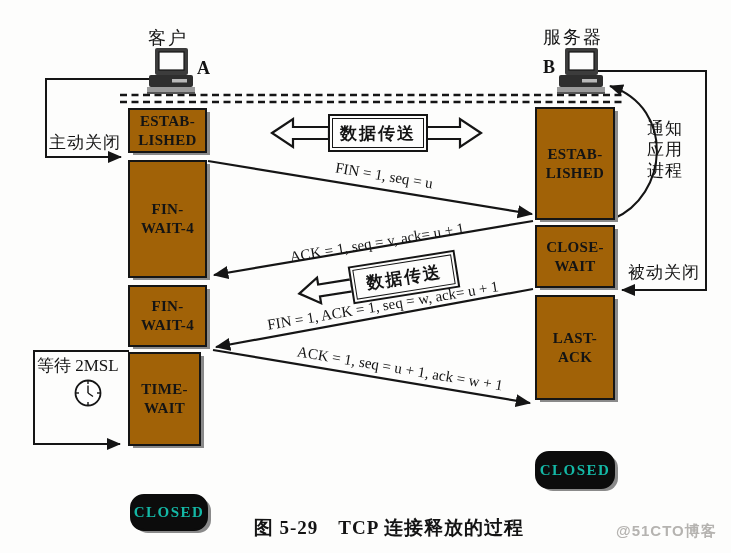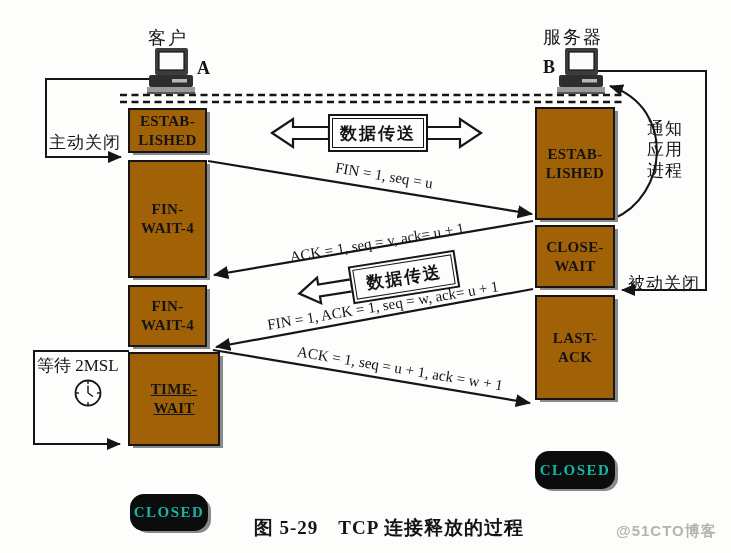--- a/index.html
+++ b/index.html
@@ -121,21 +121,21 @@
     <span>LISHED</span>
   </div>
   <div class="state-box" style="left:128px;top:160px;width:79px;height:118px;">
     <span>FIN-</span>
     <span>WAIT-4</span>
   </div>
   <div class="state-box" style="left:128px;top:285px;width:79px;height:62px;">
     <span>FIN-</span>
     <span>WAIT-4</span>
   </div>
-  <div class="state-box" style="left:128px;top:352px;width:92px;height:94px;text-decoration:underline;">
+  <div class="state-box" style="left:128px;top:352px;width:73px;height:94px;">
     <span>TIME-</span>
     <span>WAIT</span>
   </div>
   <div class="state-box closed" style="left:130px;top:451px;width:78px;height:37px;">
     <span>CLOSED</span>
   </div>
 
   <div class="state-box" style="left:535px;top:107px;width:80px;height:113px;">
     <span>ESTAB-</span>
     <span>LISHED</span>
@@ -164,18 +164,18 @@
   <div class="msg rot-ccw" style="left:383px;top:306px;">FIN = 1, ACK = 1, seq = w, ack= u + 1</div>
   <div class="msg rot-cw" style="left:400px;top:369px;">ACK = 1, seq = u + 1, ack = w + 1</div>
 
   <div class="side-note" style="left:49px;top:131px;">主动关闭</div>
   <div class="side-note" style="left:37px;top:354px;letter-spacing:0;">等待 2MSL</div>
   <div class="side-note notify" style="left:647px;top:118px;">
     <div>通知</div>
     <div>应用</div>
     <div>进程</div>
   </div>
-  <div class="side-note" style="left:628px;top:272px;">被动关闭</div>
+  <div class="side-note" style="left:628px;top:261px;">被动关闭</div>
 
   <div class="caption" style="left:224px;top:515px;width:300px;">图 5-29　TCP 连接释放的过程</div>
   <div class="watermark" style="left:616px;top:522px;">@51CTO博客</div>
 
 </div>
 
 </body></html>

